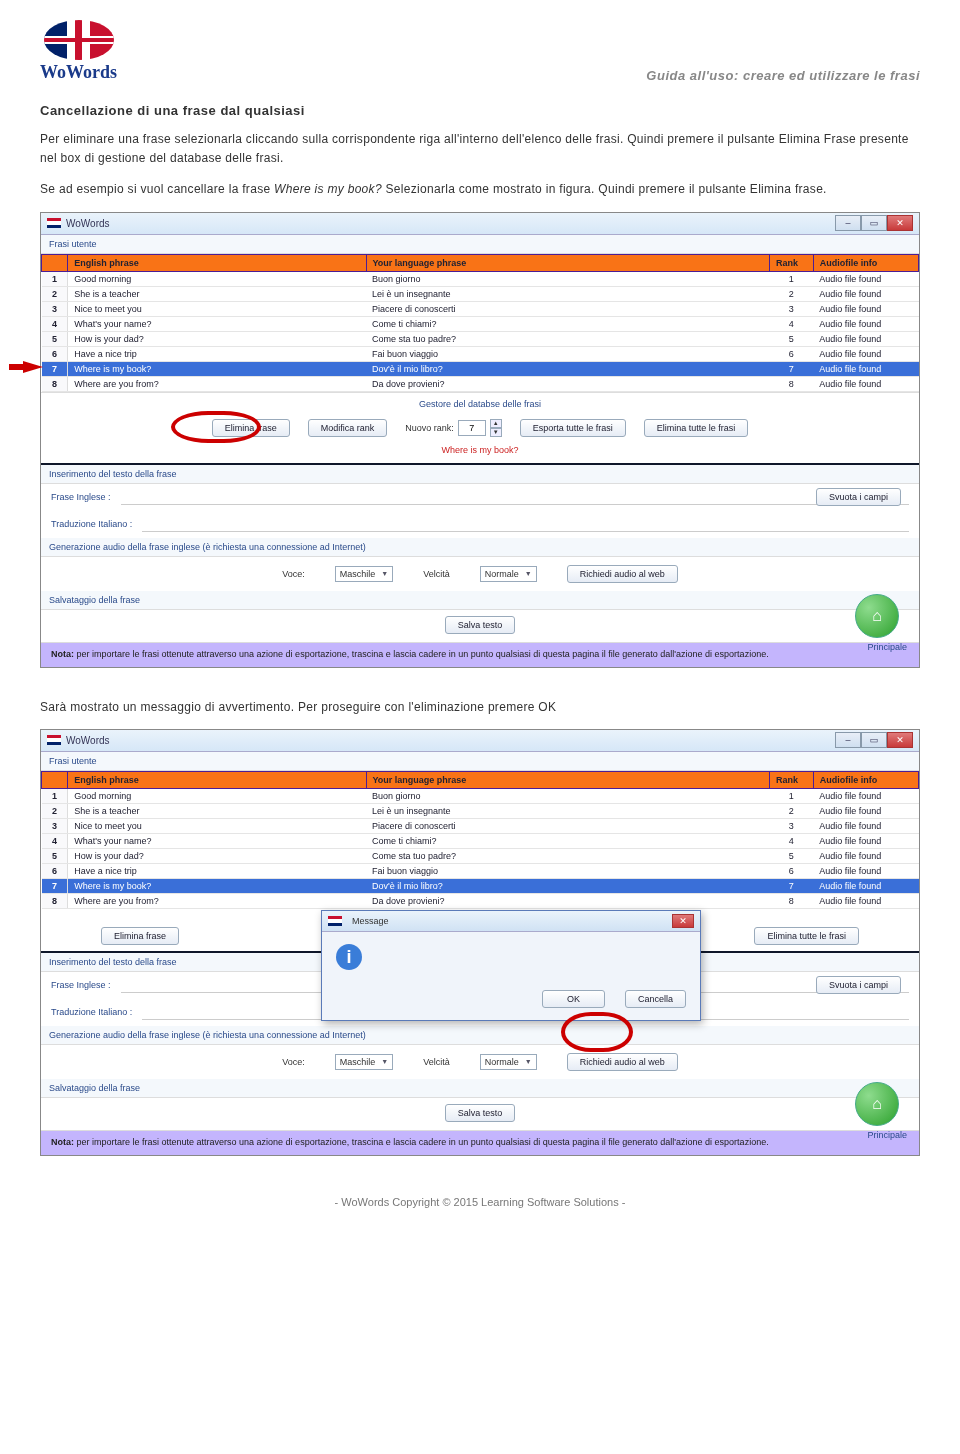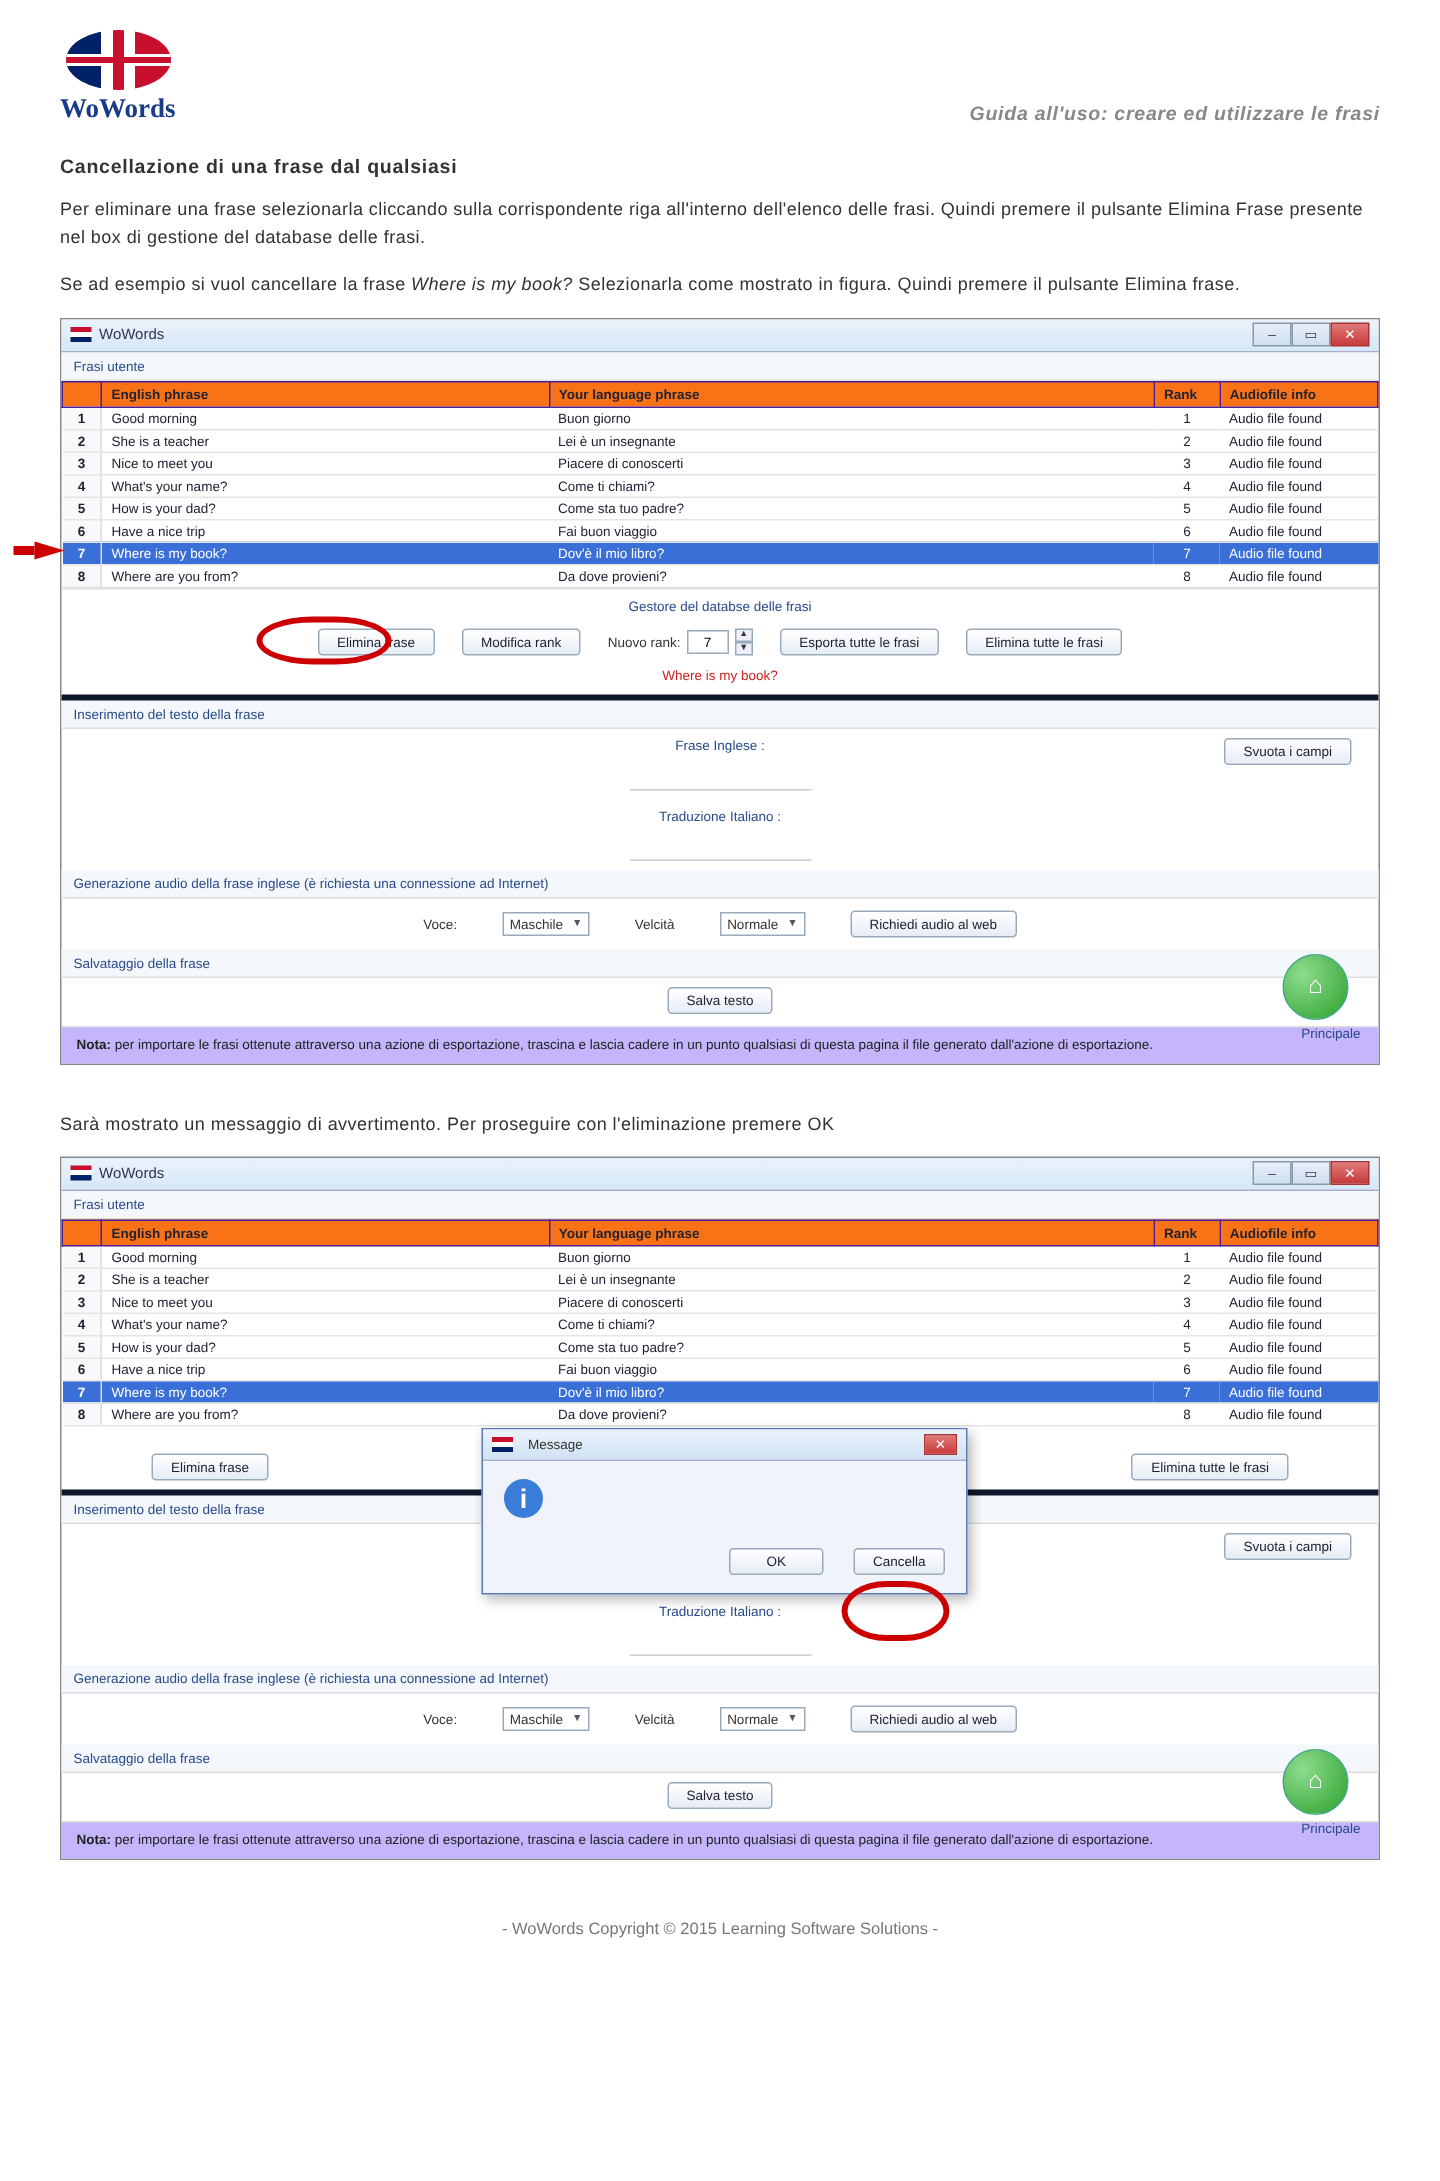--- a/index.html
+++ b/index.html
@@ -199,25 +199,25 @@
   }
   .red-arrow::before {
     content:"";
     position:absolute;
     left:-34px; top:-3px;
     width:14px; height:6px; background:#c00;
   }
 
   .phrase-red { text-align:center; color:#c22; font-size:9px; padding-bottom:8px;}
 
-  .form-section .panel-label { border-top:4px solid #0f172a; }
+  .form-section .panel-label { border-top:2px solid #0f172a; }
   .form-row {
     display:flex; align-items:center; gap:10px;
     padding: 6px 10px;
-    font-size:9px; color:#2a4a8a;flex-direction:column;
+    font-size:9px; color:#2a4a8a;
   }
   .form-row input[type="text"] {
     flex:1; border:none; border-bottom:1px solid #ccc;
     font-size:9px; padding:2px;
   }
   .combo {
     display:inline-flex; align-items:center;
     border:1px solid #9ab; background:#fff;
     padding:2px 4px; font-size:9px; gap:6px;
   }
@@ -243,21 +243,21 @@
   .nota {
     font-size:9px; padding:6px 10px 8px 10px; color:#222;
     border-top:1px solid #ddd; background:#c4b5fd;
   }
   .nota b { font-weight:bold;}
 
   
   .msg-dialog {
     position:absolute;
     left: 280px; top: 180px;
-    width: 324px;
+    width: 380px;
     background:#f0f4fa;
     border:1px solid #5a7ab8;
     box-shadow: 2px 3px 8px rgba(0,0,0,0.3);
     font-size:9px;
   }
   .msg-dialog .dlg-title {
     background: linear-gradient(#eaf3fb,#d0e2f4);
     padding:3px 6px;
     display:flex; align-items:center; gap:5px;
     border-bottom:1px solid #aac;

